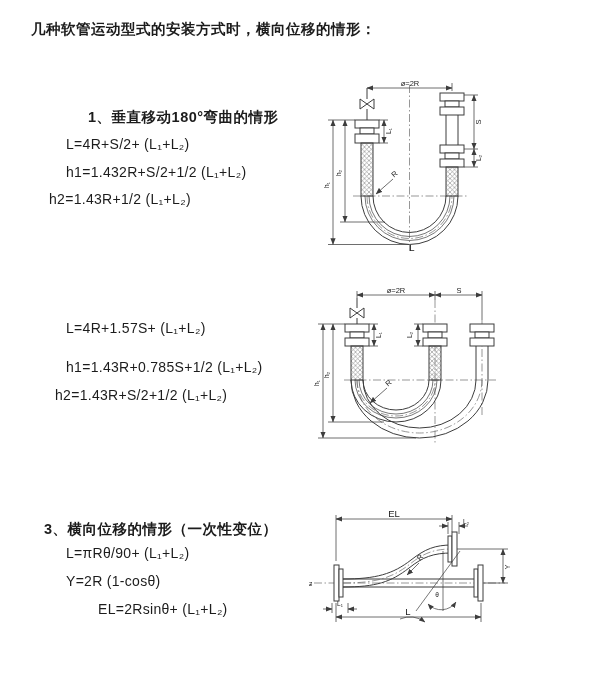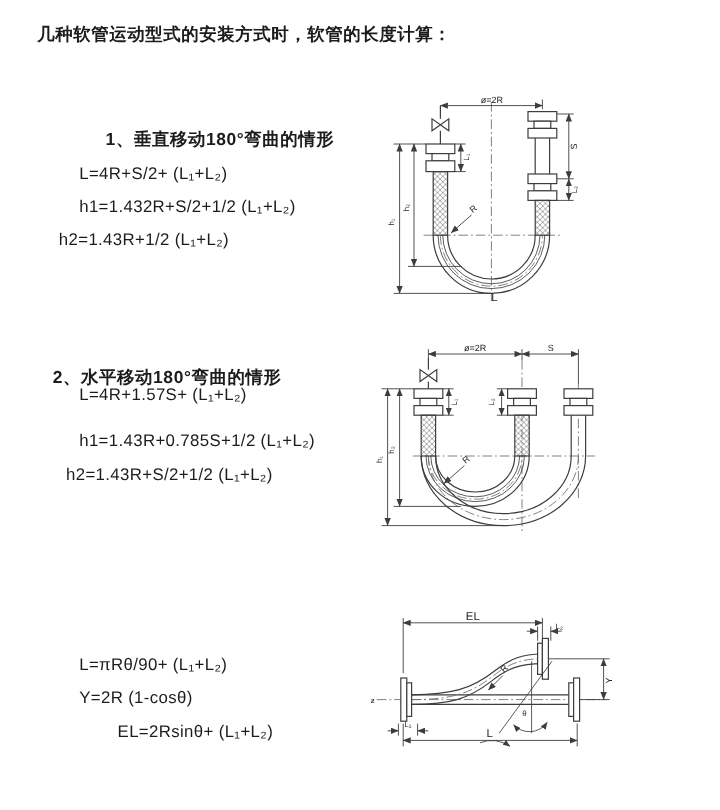--- a/index.html
+++ b/index.html
@@ -29,21 +29,21 @@
     <defs>
       <marker id="ar" viewBox="0 0 10 8" refX="9.5" refY="4" markerWidth="9" markerHeight="7" orient="auto-start-reverse">
         <path d="M0,0 L10,4 L0,8 z" fill="#3d3d3d"></path>
       </marker>
       <pattern id="braid" width="4.5" height="4.5" patternUnits="userSpaceOnUse">
         <path d="M0,4.5 L4.5,0 M0,0 L4.5,4.5" stroke="#8a8a8a" stroke-width="0.6"></path>
       </pattern>
     </defs>
   </svg>
 
-  <div class="t title" style="left:31px;top:22px;">几种软管运动型式的安装方式时，软管的长度计算：</div>
+  <div class="t title" style="left:31px;top:22px;">几种软管运动型式的安装方式时，横向位移的情形：</div>
 
   <div class="t heading" style="left:44px;top:110px;margin-left:44px;">1、垂直移动180°弯曲的情形</div>
   <div class="t formula" style="left:66px;top:137px;">L=4R+S/2+ (L₁+L₂)</div>
   <div class="t formula" style="left:66px;top:165px;">h1=1.432R+S/2+1/2 (L₁+L₂)</div>
   <div class="t formula" style="left:49px;top:192px;text-align:right;">h2=1.43R+1/2 (L₁+L₂)</div>
 
   <svg class="diag" style="left:315px;top:75px;" width="270" height="180" viewBox="0 0 270 180">
     <g>
       <line class="cl" x1="94.5" y1="10" x2="94.5" y2="176"></line>
       <line class="cl" x1="38" y1="121" x2="152" y2="121"></line>
@@ -110,21 +110,20 @@
       <line class="dim" x1="30" y1="45" x2="30" y2="147" marker-start="url(#ar)" marker-end="url(#ar)"></line>
       <text class="dlb2" transform="rotate(-90 25.5 98)" x="25.5" y="98" text-anchor="middle">h₂</text>
     </g>
     <g>
       <line class="dim" x1="78" y1="104" x2="61" y2="119" marker-end="url(#ar)"></line>
       <text class="dlb" transform="rotate(-40 81 101)" x="81" y="101" text-anchor="middle">R</text>
     </g>
     <text class="dlb3" x="97" y="176" text-anchor="middle">L</text>
   </svg>
 
-  <div class="t heading" style="left:44px;top:308px;">2、水平移动180°弯曲的情形</div>
   <div class="t formula" style="left:66px;top:321px;">L=4R+1.57S+ (L₁+L₂)</div>
   <div class="t formula" style="left:66px;top:360px;">h1=1.43R+0.785S+1/2 (L₁+L₂)</div>
   <div class="t formula" style="left:55px;top:388px;">h2=1.43R+S/2+1/2 (L₁+L₂)</div>
 
   <svg class="diag" style="left:306px;top:280px;" width="285" height="180" viewBox="0 0 285 180">
     <g>
       <line class="cl" x1="129" y1="20" x2="129" y2="165"></line>
       <line class="cl" x1="176" y1="40" x2="176" y2="135"></line>
       <line class="cl" x1="38" y1="100" x2="190" y2="100"></line>
     </g>
@@ -197,20 +196,21 @@
       <line class="dim" x1="22" y1="142" x2="78" y2="142"></line>
       <line class="dim" x1="27" y1="44" x2="27" y2="142" marker-start="url(#ar)" marker-end="url(#ar)"></line>
       <text class="dlb2" transform="rotate(-90 22.5 95)" x="22.5" y="95" text-anchor="middle">h₂</text>
     </g>
     <g>
       <line class="dim" x1="81" y1="108" x2="64" y2="123" marker-end="url(#ar)"></line>
       <text class="dlb" transform="rotate(-40 84 105)" x="84" y="105" text-anchor="middle">R</text>
     </g>
   </svg>
 
+  <div class="t heading" style="left:44px;top:522px;">3、横向位移的情形（一次性变位）</div>
   <div class="t formula" style="left:66px;top:546px;">L=πRθ/90+ (L₁+L₂)</div>
   <div class="t formula" style="left:66px;top:574px;">Y=2R (1-cosθ)</div>
   <div class="t formula" style="left:66px;top:602px;margin-left:32px;">EL=2Rsinθ+ (L₁+L₂)</div>
 
   <svg class="diag" style="left:298px;top:505px;" width="300" height="145" viewBox="0 0 300 145">
     <line class="cl" x1="16" y1="78" x2="207" y2="78"></line>
     <g>
       <rect class="fit" x="36" y="60" width="5" height="36"></rect>
       <rect class="fit" x="41" y="64" width="4" height="28"></rect>
     </g>

